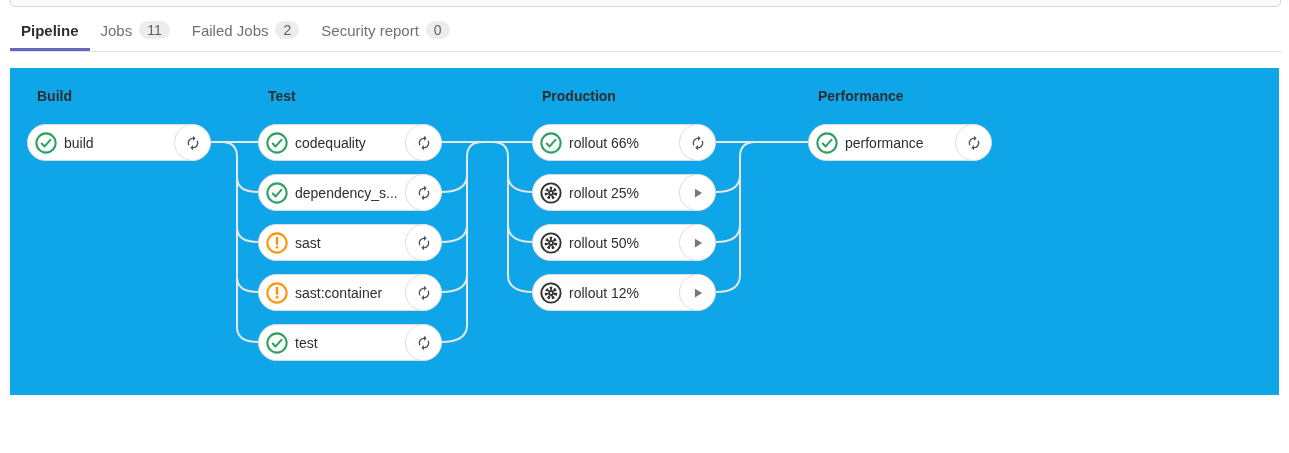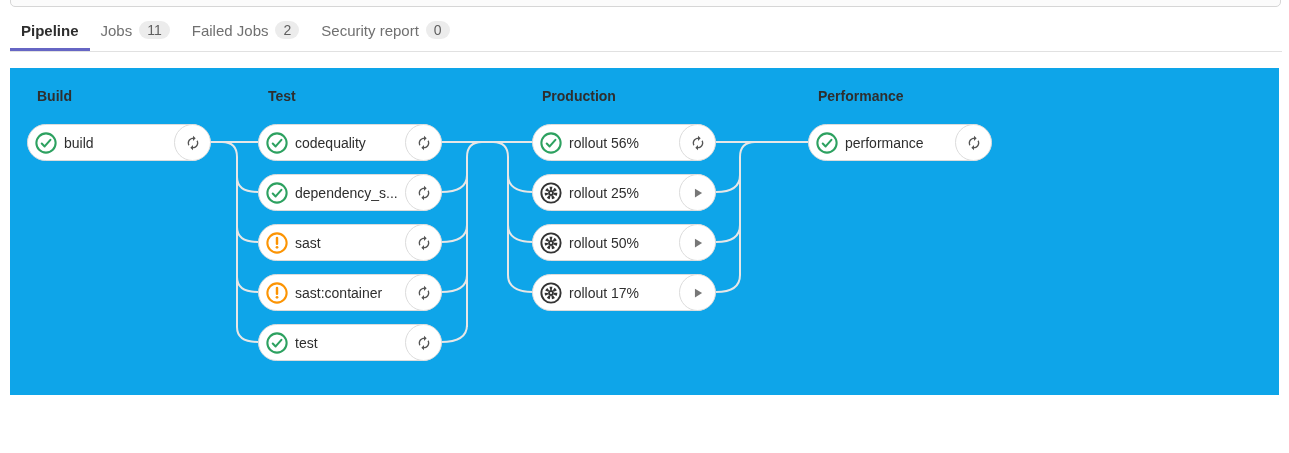--- a/index.html
+++ b/index.html
@@ -226,21 +226,21 @@
   <div class="stage">
     <h3 class="stage-title">Production</h3>
     <div class="jobs">
   <div class="job">
     <span class="status-ic">
               <svg viewBox="0 0 16 16" width="22" height="22">
                 <circle cx="8" cy="8" r="7" fill="#fff" stroke="#2da160" stroke-width="1.5"></circle>
                 <path d="M4.9 8.4l2.1 2.1 4.2-4.8" fill="none" stroke="#2da160" stroke-width="1.5" stroke-linecap="round" stroke-linejoin="round"></path>
               </svg>
             </span>
-    <span class="job-label">rollout 56%</span>
+    <span class="job-label">rollout 66%</span>
     <span class="action-btn">
               <svg viewBox="0 0 24 24" width="16" height="16" fill="#555555">
                 <path d="M12 6v3l4-4-4-4v3c-4.42 0-8 3.58-8 8 0 1.57.46 3.03 1.24 4.26L6.7 14.8c-.45-.83-.7-1.79-.7-2.8 0-3.31 2.69-6 6-6zm6.76 1.74L17.3 9.2c.44.84.7 1.79.7 2.8 0 3.31-2.69 6-6 6v-3l-4 4 4 4v-3c4.42 0 8-3.58 8-8 0-1.57-.46-3.03-1.24-4.26z"></path>
               </svg>
             </span>
   </div>
 
   <div class="job">
     <span class="status-ic">
               <svg viewBox="0 0 16 16" width="22" height="22">
@@ -277,21 +277,21 @@
 
   <div class="job">
     <span class="status-ic">
               <svg viewBox="0 0 16 16" width="22" height="22">
                 <circle cx="8" cy="8" r="7" fill="#fff" stroke="#333333" stroke-width="1.4"></circle>
                 <circle cx="8" cy="8" r="3.4" fill="none" stroke="#333333" stroke-width="2.4" stroke-dasharray="1.7 1.25"></circle>
                 <circle cx="8" cy="8" r="2.1" fill="#333333"></circle>
                 <circle cx="8" cy="8" r="0.8" fill="#fff"></circle>
               </svg>
             </span>
-    <span class="job-label">rollout 17%</span>
+    <span class="job-label">rollout 12%</span>
     <span class="action-btn">
               <svg viewBox="0 0 16 16" width="14" height="14">
                 <path d="M4.5 3l8.2 5-8.2 5z" fill="#777777"></path>
               </svg>
             </span>
   </div>
 </div>
   </div>
 
   <div class="stage">

